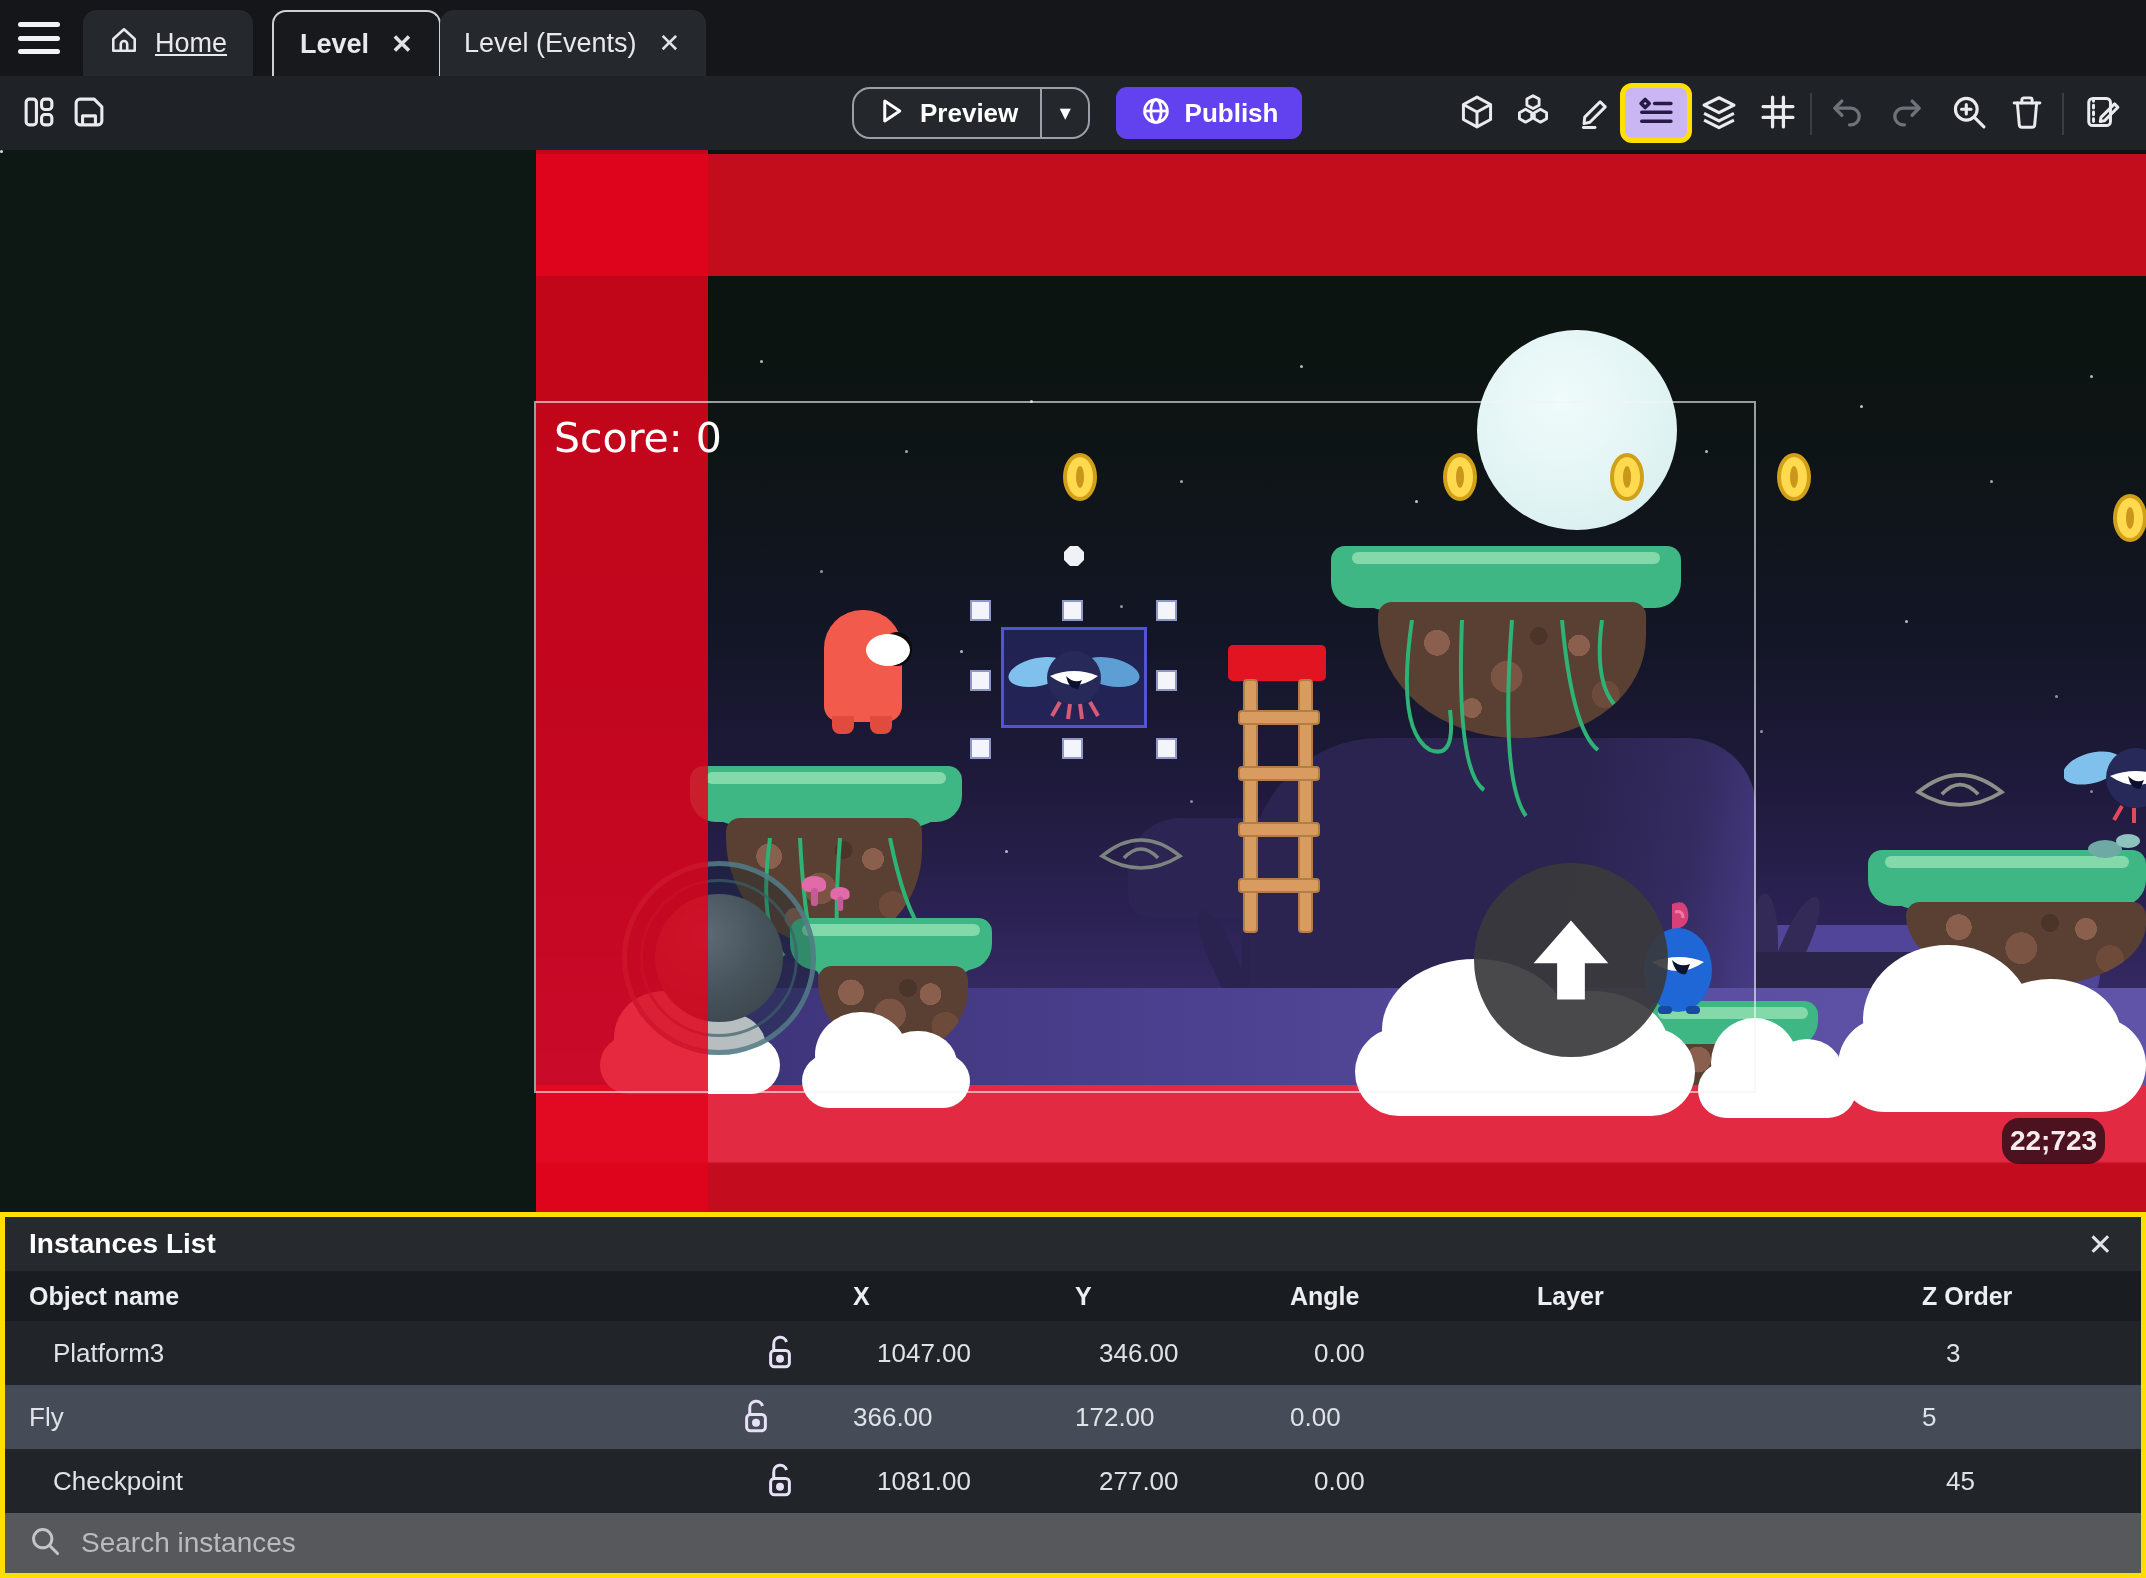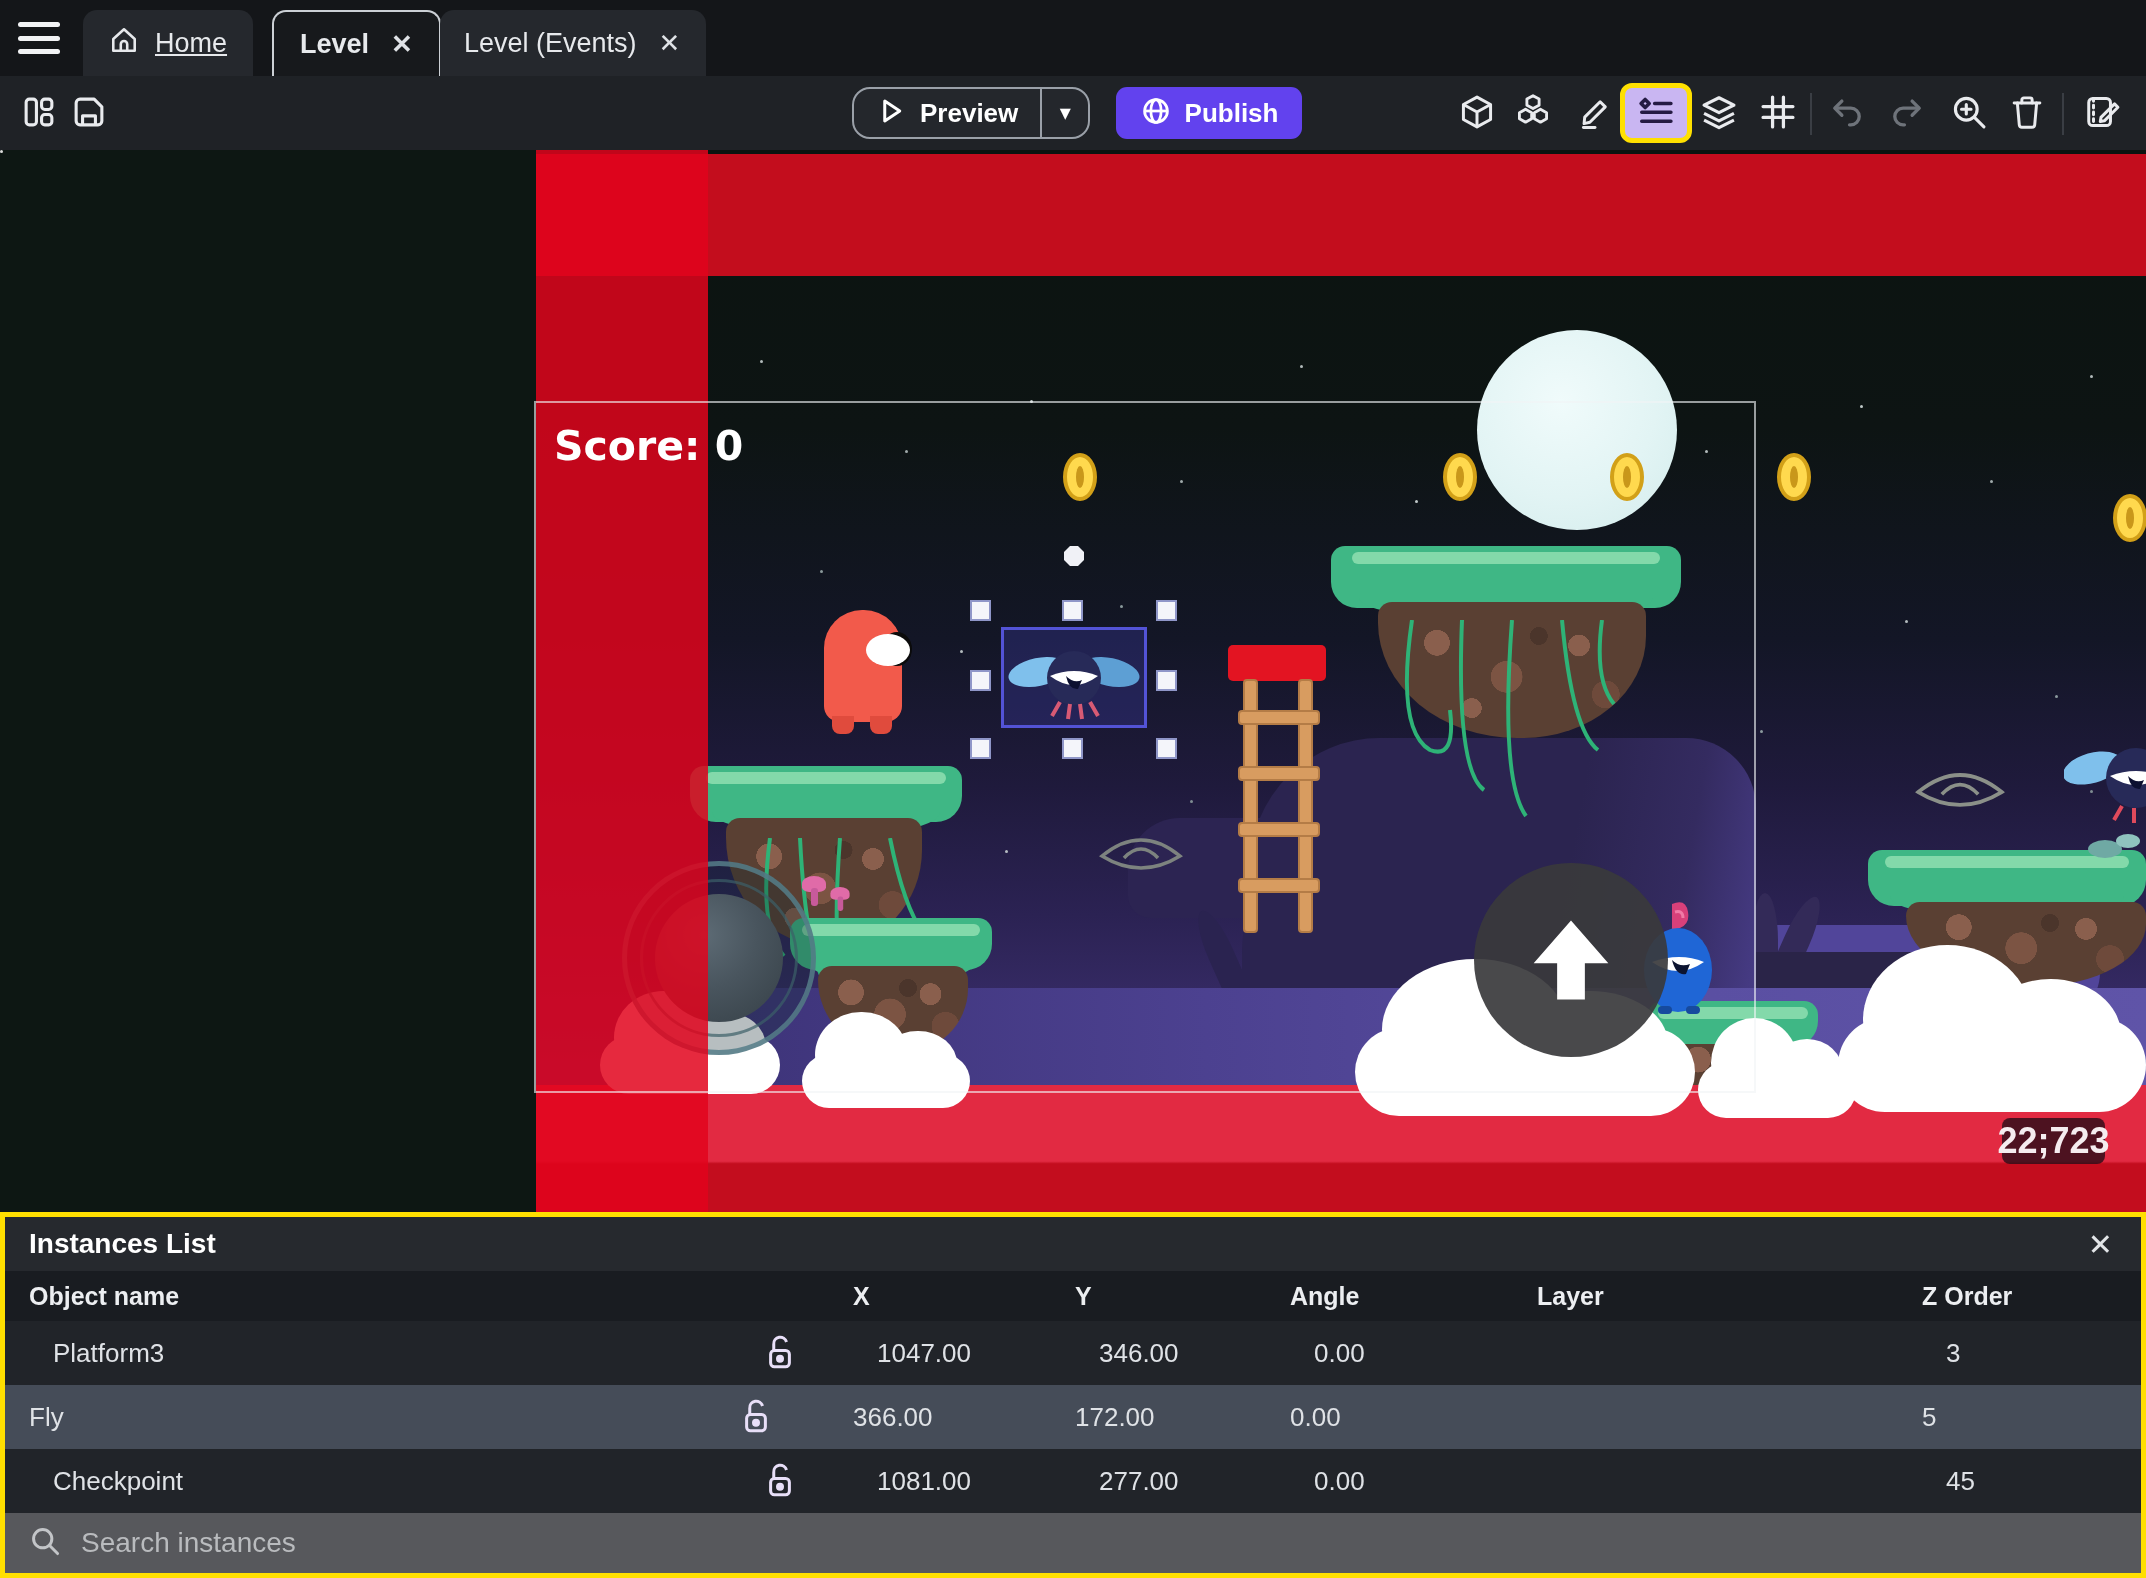--- a/index.html
+++ b/index.html
@@ -82,22 +82,22 @@
   .cloud::before, .cloud::after { content:""; position:absolute; background:#fff; border-radius:50%; }
   .cloud::before { width:55%; height:160%; left:8%; bottom:18%; }
   .cloud::after { width:46%; height:120%; right:8%; bottom:22%; }
   .joy-outer { position:absolute; left:622px; top:711px; width:194px; height:194px; border-radius:50%; border:5px solid rgba(86,126,136,.85); background:rgba(18,40,48,.30); }
   .joy-mid { position:absolute; left:640px; top:729px; width:158px; height:158px; border-radius:50%; border:3px solid rgba(60,95,104,.7); }
   .joy-knob { position:absolute; left:655px; top:744px; width:128px; height:128px; border-radius:50%;
               background:radial-gradient(circle at 38% 32%, #5d6b75 0%, #49555e 45%, #353f46 100%); }
   .upbtn { position:absolute; left:1474px; top:713px; width:194px; height:194px; border-radius:50%; background:rgba(58,58,60,.92); display:flex; align-items:center; justify-content:center; }
   .band { position:absolute; left:536px; top:0; width:172px; height:1062px; background:rgba(226,3,28,.85); }
   .frame { position:absolute; left:534px; top:251px; width:1222px; height:692px; border:2px solid rgba(240,244,246,.62); }
-  .score { position:absolute; left:554px; top:264px; font-family:"DejaVu Sans", sans-serif; font-weight:bold; font-size:41px; color:#ffffff;margin-top:8px; }
-  .badge { position:absolute; left:2002px; top:968px; width:103px; height:46px; background:rgba(44,13,25,.82); border-radius:8px; display:flex; align-items:center; justify-content:center; font-weight:bold; font-size:36px; color:#f5ecef; }
+  .score { position:absolute; left:554px; top:264px; font-family:"DejaVu Sans", sans-serif; font-weight:normal; font-size:41px; color:#ffffff; }
+  .badge { position:absolute; left:2002px; top:968px; width:103px; height:46px; background:rgba(44,13,25,.82); border-radius:17px; display:flex; align-items:center; justify-content:center; font-weight:bold; font-size:28px; color:#f5ecef; }
   .mush { position:absolute; width:16px; height:30px; }
   .mush::before { content:""; position:absolute; top:0; left:-4px; width:24px; height:16px; background:#e06ba8; border-radius:50% 50% 30% 30%; }
   .mush::after { content:""; position:absolute; top:12px; left:5px; width:7px; height:18px; background:#c75a9a; border-radius:3px; }
   .pebble { position:absolute; background:#6fa9a4; border-radius:50%; }
 
   
   .panel { position:absolute; top:1212px; left:0; width:2146px; height:366px; background:#212429; border:5px solid #ffdf00; }
   .panel-title-row { height:54px; background:#26292e; display:flex; align-items:center; justify-content:space-between; padding:0 28px 0 24px; }
   .panel-title { font-size:28px; font-weight:bold; color:#ffffff; }
   .panel-close { font-size:30px; color:#e2e5e8; cursor:pointer; }

